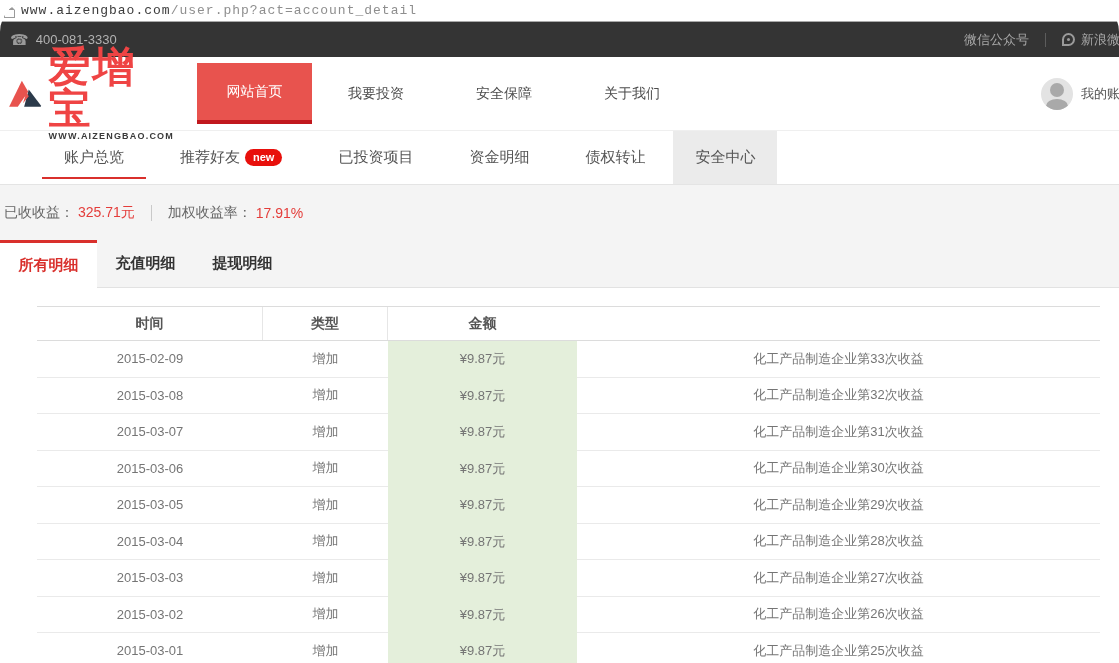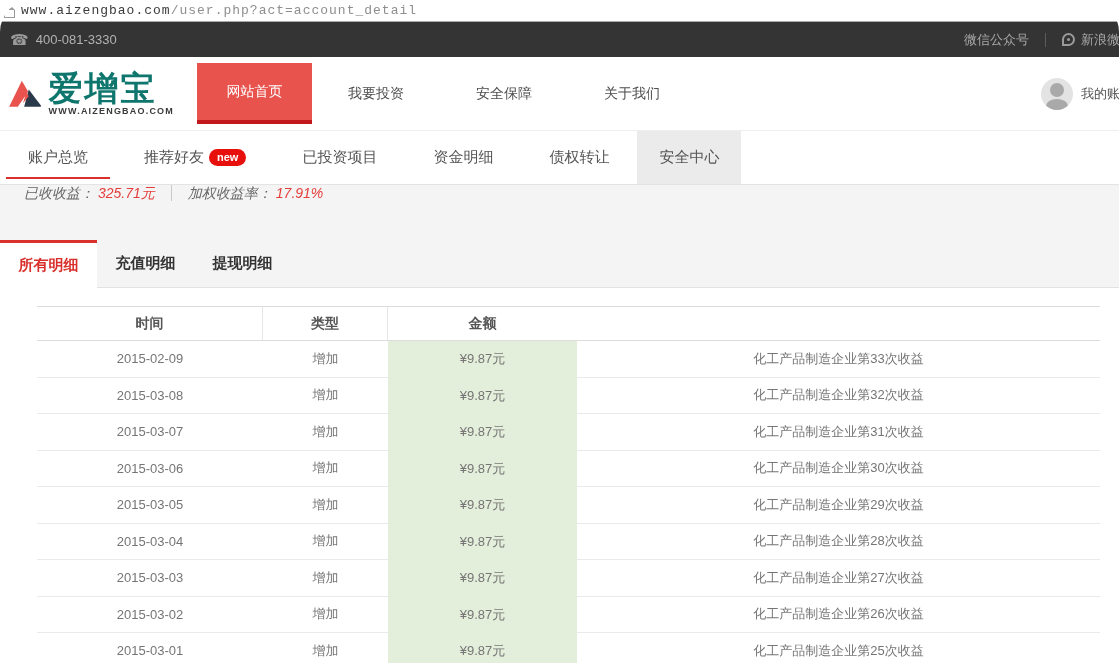--- a/index.html
+++ b/index.html
@@ -22,42 +22,42 @@
   .topbar-right { position:absolute; right:-14px; top:0; height:35px; display:flex; align-items:center; color:#a8a8a8; }
   .topbar-divider { width:1px; height:14px; background:#5c5c5c; margin:0 16px; }
   .weibo-icon { display:inline-block; width:13px; height:13px; border:2px solid #9a9a9a; border-radius:50% 50% 50% 0; margin-right:6px; position:relative; }
   .weibo-icon::after { content:""; position:absolute; left:3px; top:3px; width:3px; height:3px; border-radius:50%; background:#9a9a9a; }
 
   
   .mainheader { height:73px; background:#fff; display:flex; align-items:center; position:relative; }
   .logo { display:flex; align-items:center; padding-left:8px; width:174px; }
   .logo-mark { width:52px; height:52px; margin-right:6px; }
   .logo-text-wrap { line-height:1; }
-  .logo-cn { font-size:34px; font-weight:bold; color:#0f766e; letter-spacing:2px; }
+  .logo-cn { font-size:42px; font-weight:bold; color:#ef4444; letter-spacing:2px; }
   .logo-sub { font-size:9px; font-weight:bold; color:#3a3a3a; letter-spacing:1.2px; margin-top:2px; }
   .nav-home { width:115px; height:61px; background:#e8534e; border-bottom:4px solid #c1181d; color:#fff; font-size:14px; display:flex; align-items:center; justify-content:center; margin-left:23px; cursor:pointer; }
   .nav-link { font-size:14px; color:#4d4d4d; margin:0 26px; padding:0 10px; cursor:pointer; }
   .nav-link:first-of-type { margin-left:23px; }
   .account { position:absolute; right:-14px; top:0; height:73px; display:flex; align-items:center; }
   .avatar { width:32px; height:32px; border-radius:50%; background:#e3e3e3; position:relative; overflow:hidden; margin-right:8px; }
   .avatar::before { content:""; position:absolute; left:9px; top:5px; width:14px; height:14px; border-radius:50%; background:#a9a9a9; }
   .avatar::after { content:""; position:absolute; left:5px; top:21px; width:22px; height:14px; border-radius:50% 50% 0 0; background:#a9a9a9; }
   .account-label { font-size:13px; color:#555; }
 
   
-  .subnav { height:55px; background:#fff; border-top:1px solid #efefef; border-bottom:1px solid #e4e4e4; display:flex; align-items:stretch; font-size:15px; color:#555; }
+  .subnav { height:55px; background:#fff; border-top:1px solid #efefef; border-bottom:1px solid #e4e4e4; display:flex; align-items:stretch; font-size:15px; color:#555;padding-left:36px; }
   .subnav-item { display:flex; align-items:center; padding:0 14px; margin:0 14px; position:relative; cursor:pointer; }
   .subnav-item:first-child { margin-left:14px; }
   .subnav-item.active::after { content:""; position:absolute; left:-8px; right:-8px; bottom:5px; height:2px; background:#d9302c; }
   .subnav-item.highlight { background:#ebebeb; margin:0; padding:0 22px; }
   .badge { background:#e8100c; color:#fff; font-size:11px; font-weight:bold; border-radius:9px; padding:2px 8px; margin-left:5px; line-height:1.1; }
 
   
   .grayband { background:#f4f4f4; }
-  .stats { height:55px; display:flex; align-items:flex-start; padding-left:24px; font-size:14px; color:#666;font-style:italic; }
+  .stats { height:55px; display:flex; align-items:center; padding-left:4px; font-size:14px; color:#666; }
   .stat-value { color:#e43d3a; margin-left:4px; }
   .stat-divider { width:1px; height:16px; background:#c9c9c9; margin:0 16px; }
   .tabs { height:48px; display:flex; border-bottom:1px solid #e2e2e2; }
   .tab { width:97px; display:flex; align-items:center; justify-content:center; font-size:15px; font-weight:bold; color:#333; cursor:pointer; }
   .tab.active { background:#fff; border-top:3px solid #d9302c; color:#d9302c; margin-bottom:-1px; position:relative; z-index:2; }
 
   
   .content { background:#fff; }
   .acct-table { margin-left:37px; width:1063px; font-size:13px; }
   .t-row { display:flex; }

